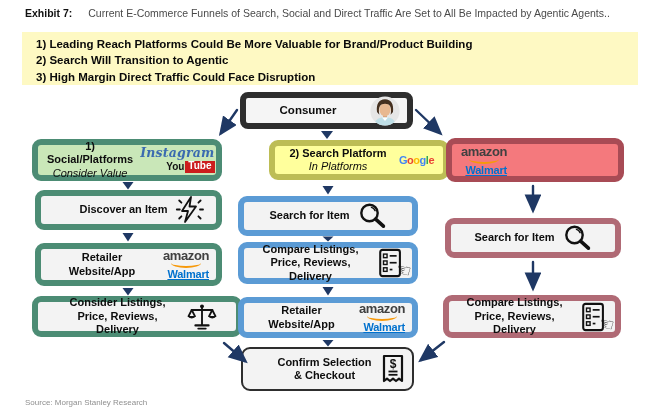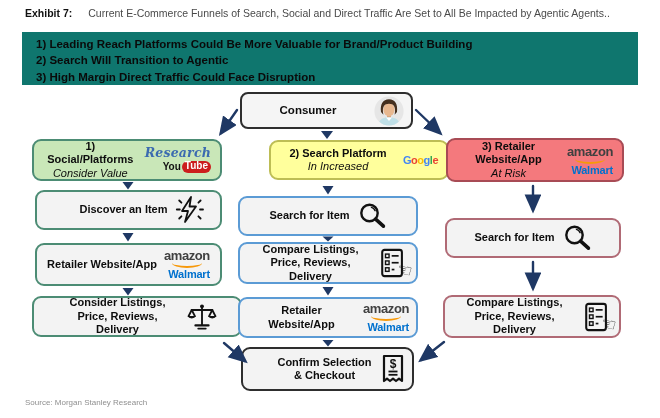--- a/index.html
+++ b/index.html
@@ -2,50 +2,50 @@
 <html><head>
 <meta charset="utf-8">
 <style>
   html,body{margin:0;padding:0;background:#ffffff;}
   .canvas{position:relative;width:660px;height:418px;background:#ffffff;
     font-family:"Liberation Sans", sans-serif;overflow:hidden;}
 
   .exhibit-line{position:absolute;left:25px;top:7px;font-size:10.5px;color:#4a4a4a;white-space:nowrap;}
   .exhibit-label{font-weight:bold;color:#111;margin-right:16px;}
 
-  .keybox{position:absolute;left:22px;top:32px;width:616px;height:53px;background:#0f766e;
+  .keybox{position:absolute;left:22px;top:32px;width:616px;height:53px;background:#fef9c3;
     box-sizing:border-box;padding:4px 10px 0 14px;font-size:11.5px;font-weight:bold;
     color:#0a0a0a;line-height:16.4px;}
 
-  .node{position:absolute;box-sizing:border-box;background:#f3f3f3;border:2px solid #8b5cf6;
+  .node{position:absolute;box-sizing:border-box;background:#f3f3f3;border:6px solid #8b5cf6;
     border-radius:9px;display:flex;align-items:center;justify-content:center;gap:7px;
     padding:2px 7px;font-size:11px;font-weight:bold;color:#0d0d0d;line-height:1.22;text-align:center;}
   .col-social{border-color:#4c8c74;}
   .col-search{border-color:#5b9bd5;}
   .col-retail{border-color:#b06a75;}
   .dark{border-color:#2e2e2e;}
   .hdr{justify-content:space-between;padding:3px 9px;}
   .hdr-social{background:#c9e7b8;}
   .hdr-search{background:#ffff9c;}
   .hdr-retail{background:#f4797d;}
   .hdr-text{flex:1;text-align:center;}
   .hdr-title{font-size:11px;font-weight:bold;}
   .hdr-sub{font-size:11px;font-weight:normal;font-style:italic;}
 
   .logo-stack{display:flex;flex-direction:column;align-items:flex-end;gap:1px;line-height:1;}
   .amazon{display:inline-block;text-align:center;line-height:1;}
   .amazon-word{font-size:13px;font-weight:bold;letter-spacing:-0.4px;color:#404040;display:block;}
   .amazon-smile{display:block;width:30px;height:8px;border-bottom:2.4px solid #f7990a;
     border-radius:50%;margin:-4px auto 0;}
-  .walmart{font-size:11px;font-weight:bold;color:#0071ce;letter-spacing:-0.2px;}
+  .walmart{font-size:11px;font-weight:bold;color:#0071ce;letter-spacing:-0.2px;text-decoration:underline;}
   .instagram{font-family:"DejaVu Serif",serif;font-style:italic;font-weight:bold;
     font-size:12.5px;color:#3b6bb0;letter-spacing:0.2px;}
   .youtube{display:inline-flex;align-items:center;gap:1px;text-align:center;}
   .yt-you{font-size:10px;font-weight:bold;color:#111;}
-  .yt-tube{font-size:10px;font-weight:bold;color:#fff;background:#cc1d1d;border-radius:6px;
+  .yt-tube{font-size:10px;font-weight:bold;color:#fff;background:#cc1d1d;border-radius:0;
     padding:0.5px 3px 1.5px;}
   .google{font-size:11px;font-weight:bold;letter-spacing:-0.5px;line-height:1;}
   .g-b{color:#4285F4;} .g-r{color:#EA4335;} .g-y{color:#FBBC05;} .g-g{color:#34A853;}
 
   .icon{display:inline-flex;align-items:center;justify-content:center;flex:none;}
   .checklist-wrap{position:relative;}
   .hand-glyph{position:absolute;right:-6px;bottom:-3px;font-size:17px;color:#111;
     font-family:"DejaVu Sans",sans-serif;font-weight:normal;transform:rotate(12deg);}
 
   .consumer-label{flex:1;text-align:center;font-size:11.5px;}
@@ -91,41 +91,37 @@
       </svg>
     </span>
   </div>
 
   <div class="node hdr hdr-social col-social" style="left:32px;top:139px;width:190px;height:42px;">
     <div class="hdr-text">
       <div class="hdr-title">1)  Social/Platforms</div>
       <div class="hdr-sub">Consider Value</div>
     </div>
     <div class="logo-stack">
-      <span class="instagram">Research</span>
+      <span class="instagram">Instagram</span>
       <span class="youtube">
           <span class="yt-you">You</span>
           <span class="yt-tube">Tube</span>
         </span>
     </div>
   </div>
 
   <div class="node hdr hdr-search col-search" style="left:238px;top:140px;width:180px;height:40px;border-color:#bdbd55;margin-left:31px;">
     <div class="hdr-text">
       <div class="hdr-title">2) Search Platform</div>
-      <div class="hdr-sub">In Increased</div>
+      <div class="hdr-sub">In Platforms</div>
     </div>
     <span class="google"><span class="g-b">G</span><span class="g-r">o</span><span class="g-y">o</span><span class="g-b">g</span><span class="g-g">l</span><span class="g-r">e</span></span>
   </div>
 
   <div class="node hdr hdr-retail" style="left:446px;top:138px;width:178px;height:44px;border-color:#a84b55;">
-    <div class="hdr-text">
-      <div class="hdr-title">3) Retailer Website/App</div>
-      <div class="hdr-sub">At Risk</div>
-    </div>
     <div class="logo-stack">
       <span class="amazon">
           <span class="amazon-word">amazon</span>
           <span class="amazon-smile"></span>
         </span>
       <span class="walmart">Walmart</span>
     </div>
   </div>
 
   <div class="node col-social" style="left:35px;top:190px;width:187px;height:40px;padding-left:34px;">

